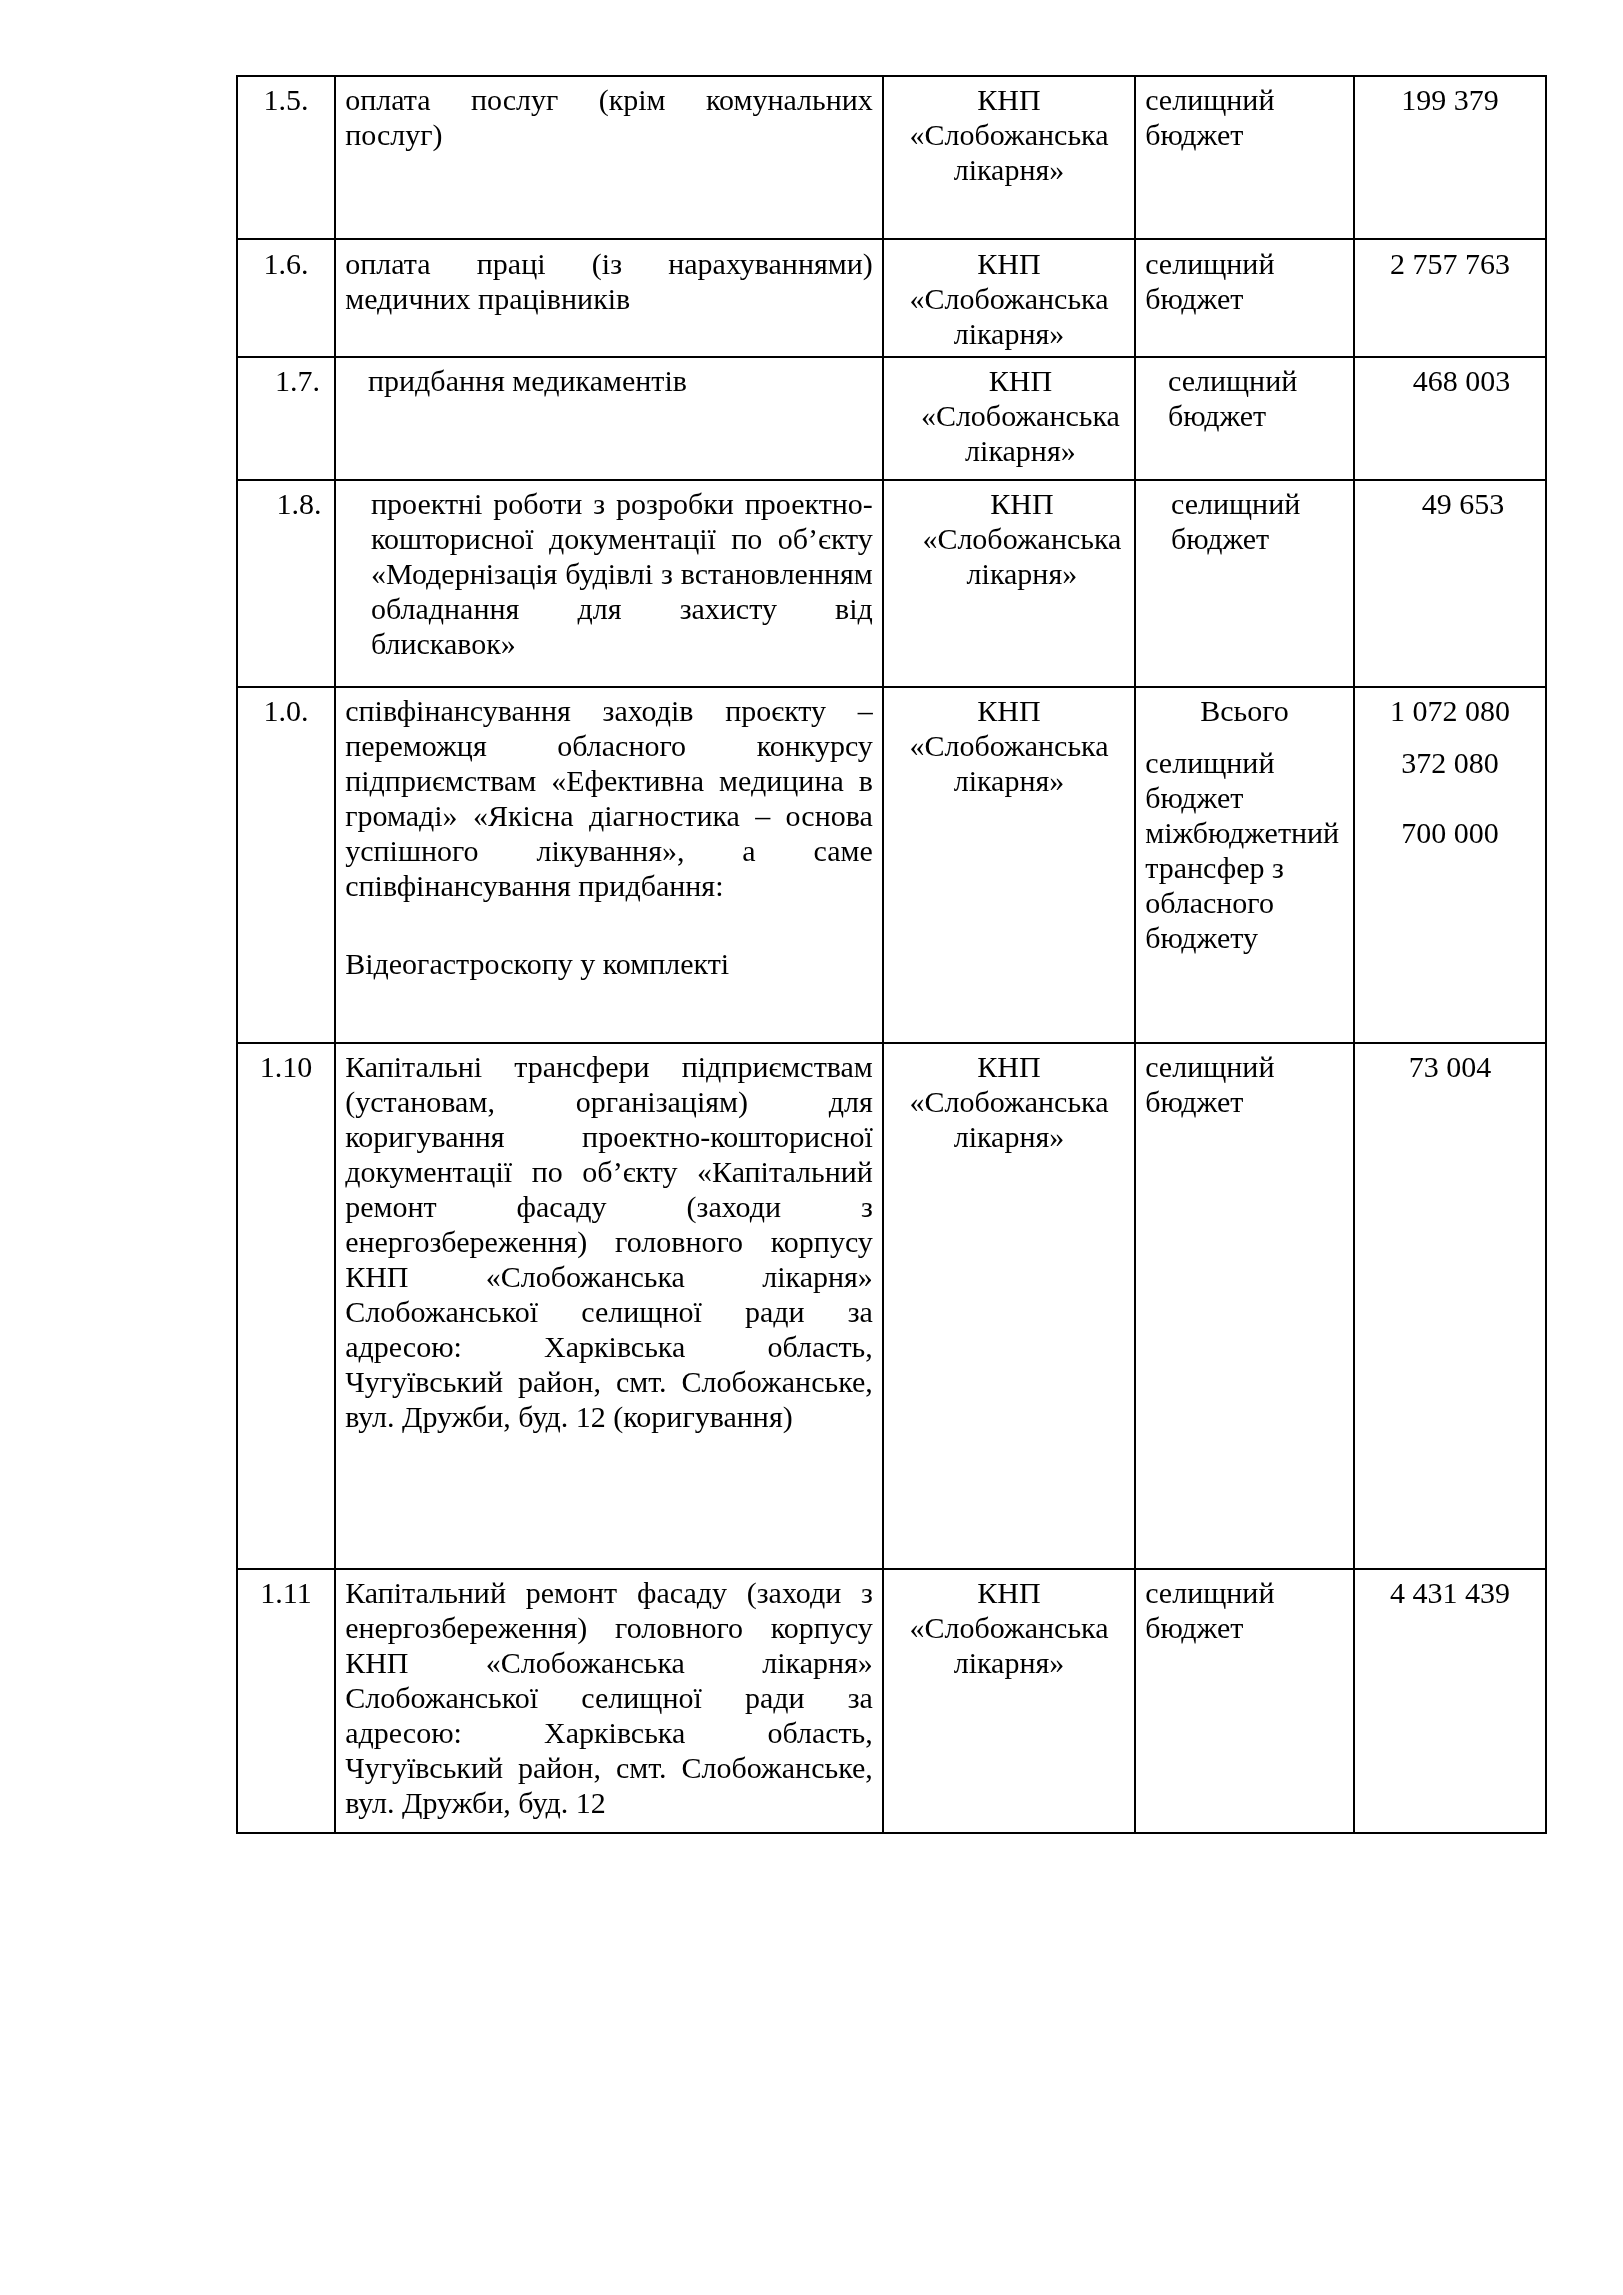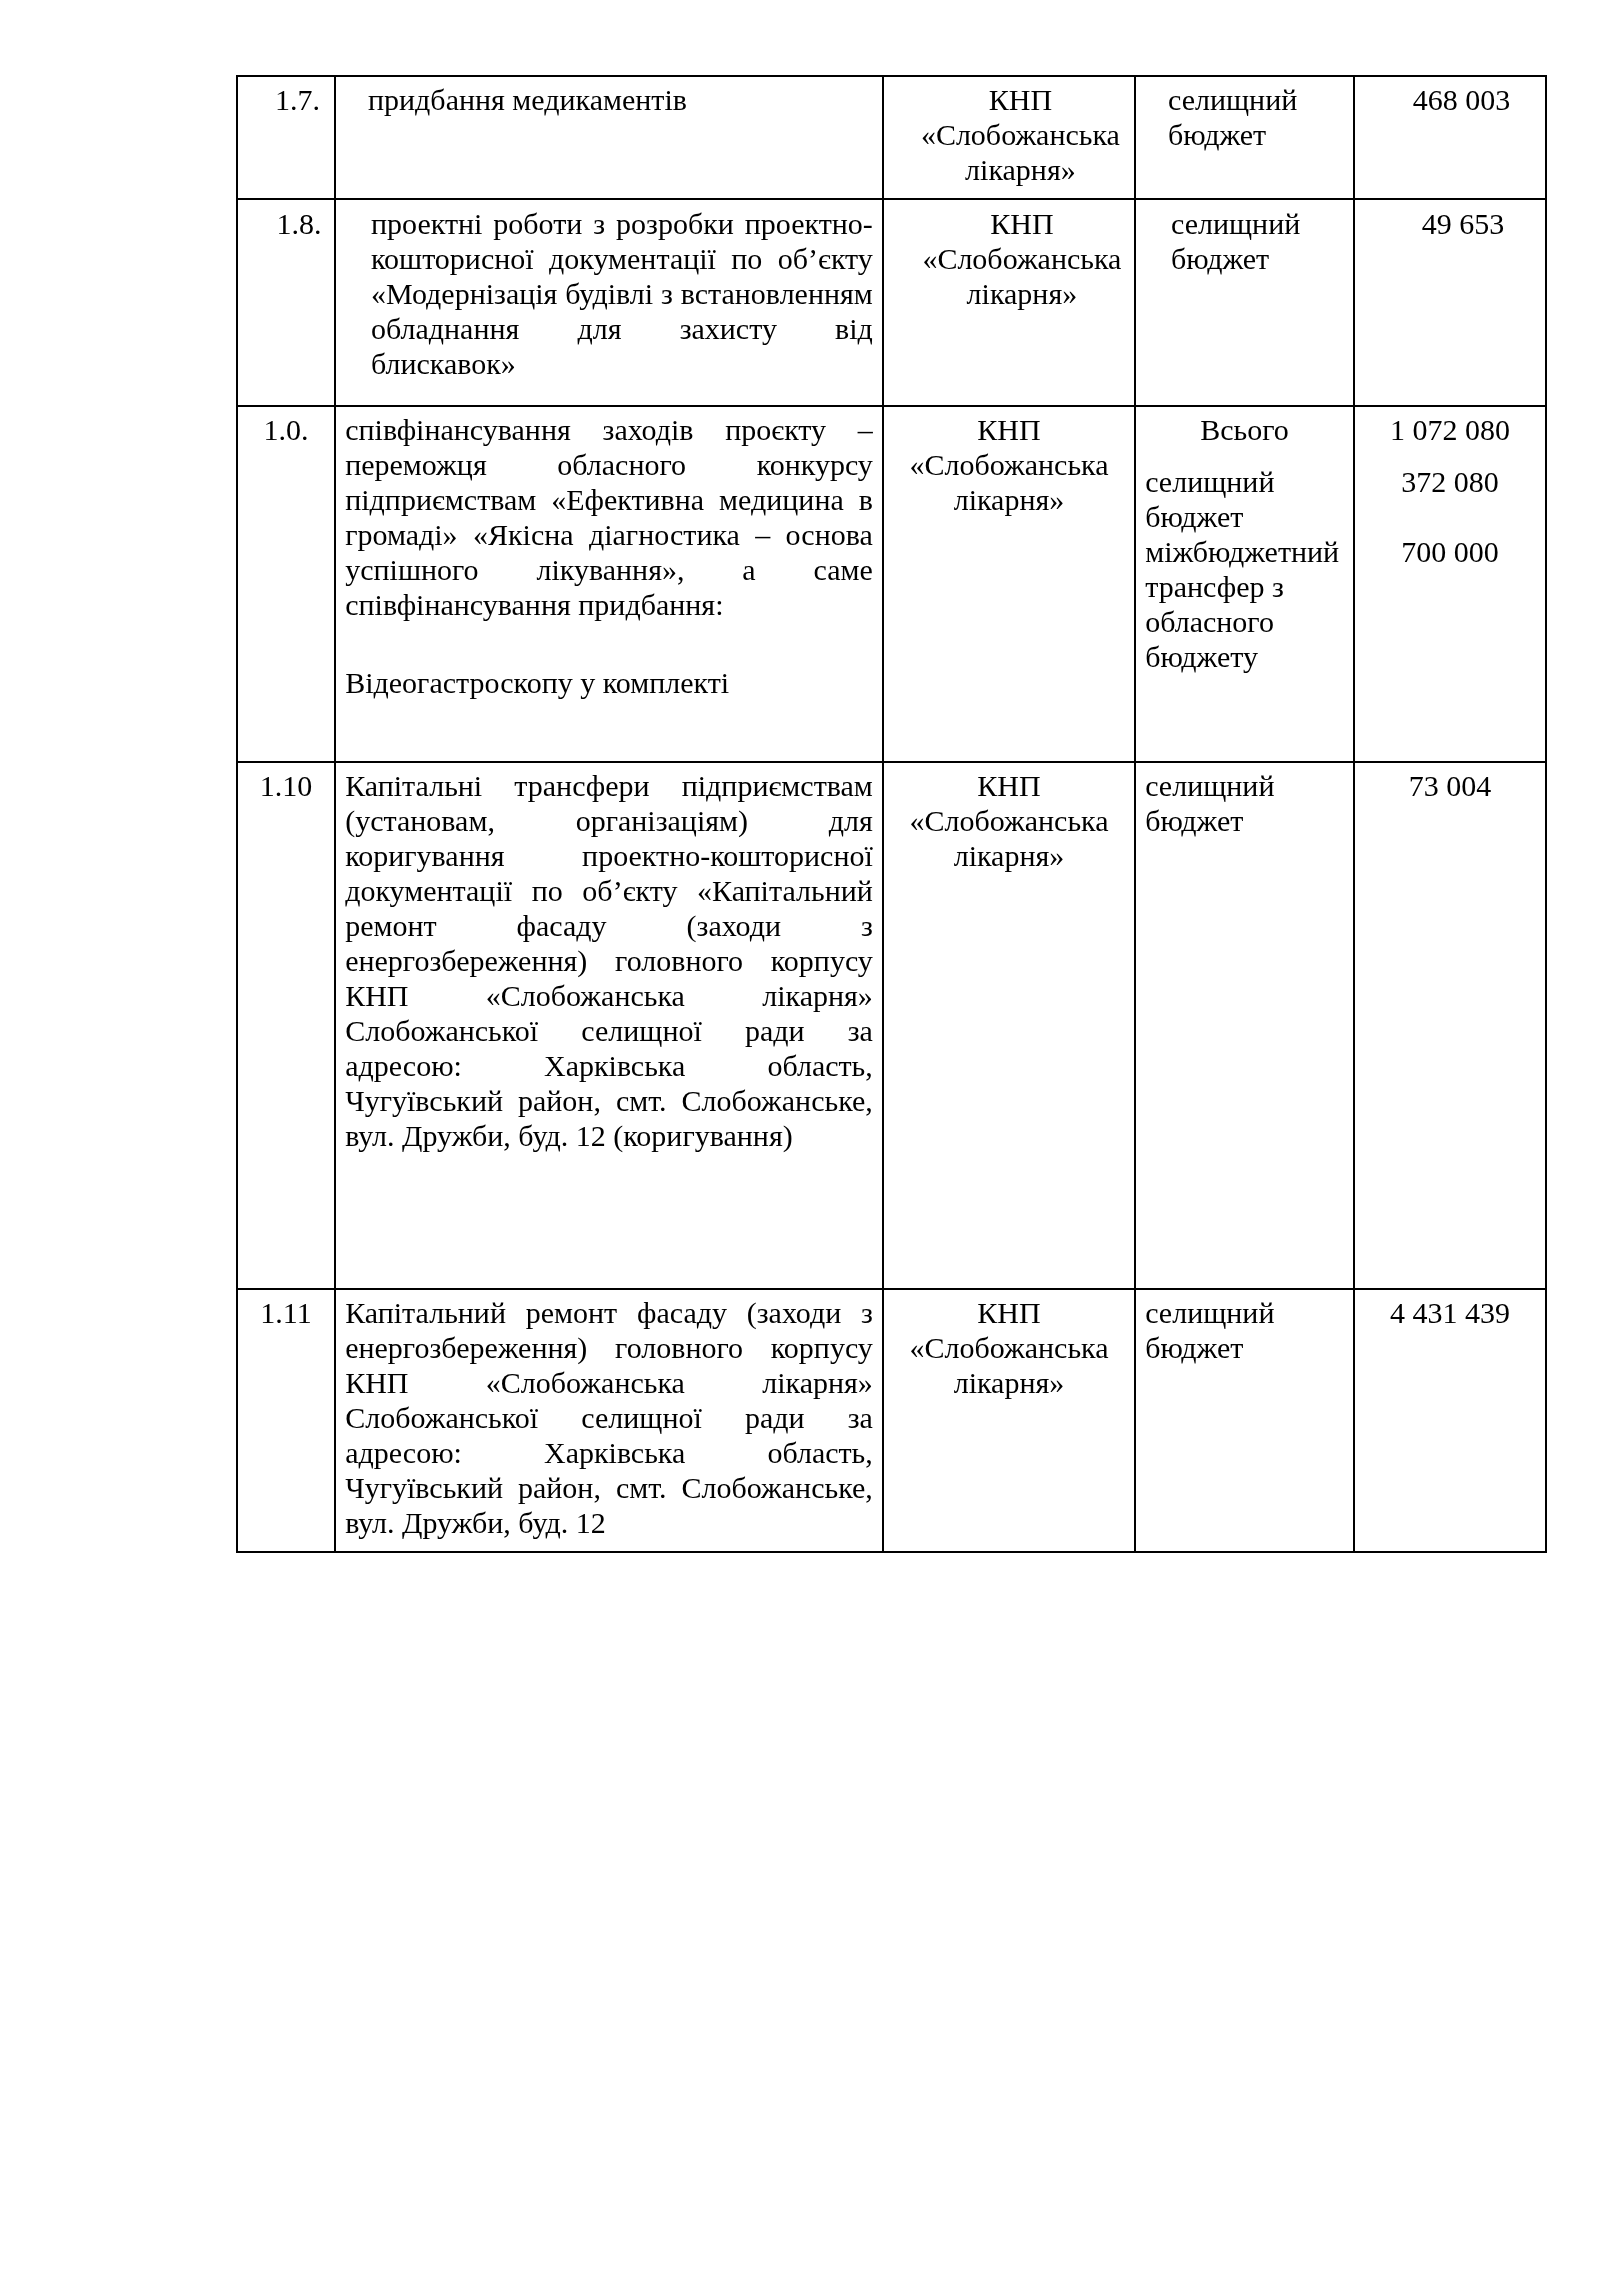--- a/index.html
+++ b/index.html
@@ -91,20 +91,46 @@
 
 <table class="doc-table">
   <colgroup>
     <col class="col-num">
     <col class="col-desc">
     <col class="col-entity">
     <col class="col-src">
     <col class="col-amt">
   </colgroup>
   <tbody>
+      <tr class="r0">
+    <td class="c-num">1.5.</td>
+    <td class="c-desc">
+          <div class="desc-para">оплата послуг (крім комунальних послуг)</div>
+        </td>
+    <td class="c-entity">КНП «Слобожанська лікарня»</td>
+    <td class="c-src">
+          <div class="src-item">селищний бюджет</div>
+        </td>
+    <td class="c-amt">
+          <div class="amt-item">199 379</div>
+        </td>
+  </tr>
+      <tr class="r1">
+    <td class="c-num">1.6.</td>
+    <td class="c-desc">
+          <div class="desc-para">оплата праці (із нарахуваннями) медичних працівників</div>
+        </td>
+    <td class="c-entity">КНП «Слобожанська лікарня»</td>
+    <td class="c-src">
+          <div class="src-item">селищний бюджет</div>
+        </td>
+    <td class="c-amt">
+          <div class="amt-item">2 757 763</div>
+        </td>
+  </tr>
       <tr class="r2">
     <td class="c-num">1.7.</td>
     <td class="c-desc">
           <div class="desc-para">придбання медикаментів</div>
         </td>
     <td class="c-entity">КНП «Слобожанська лікарня»</td>
     <td class="c-src">
           <div class="src-item">селищний бюджет</div>
         </td>
     <td class="c-amt">

